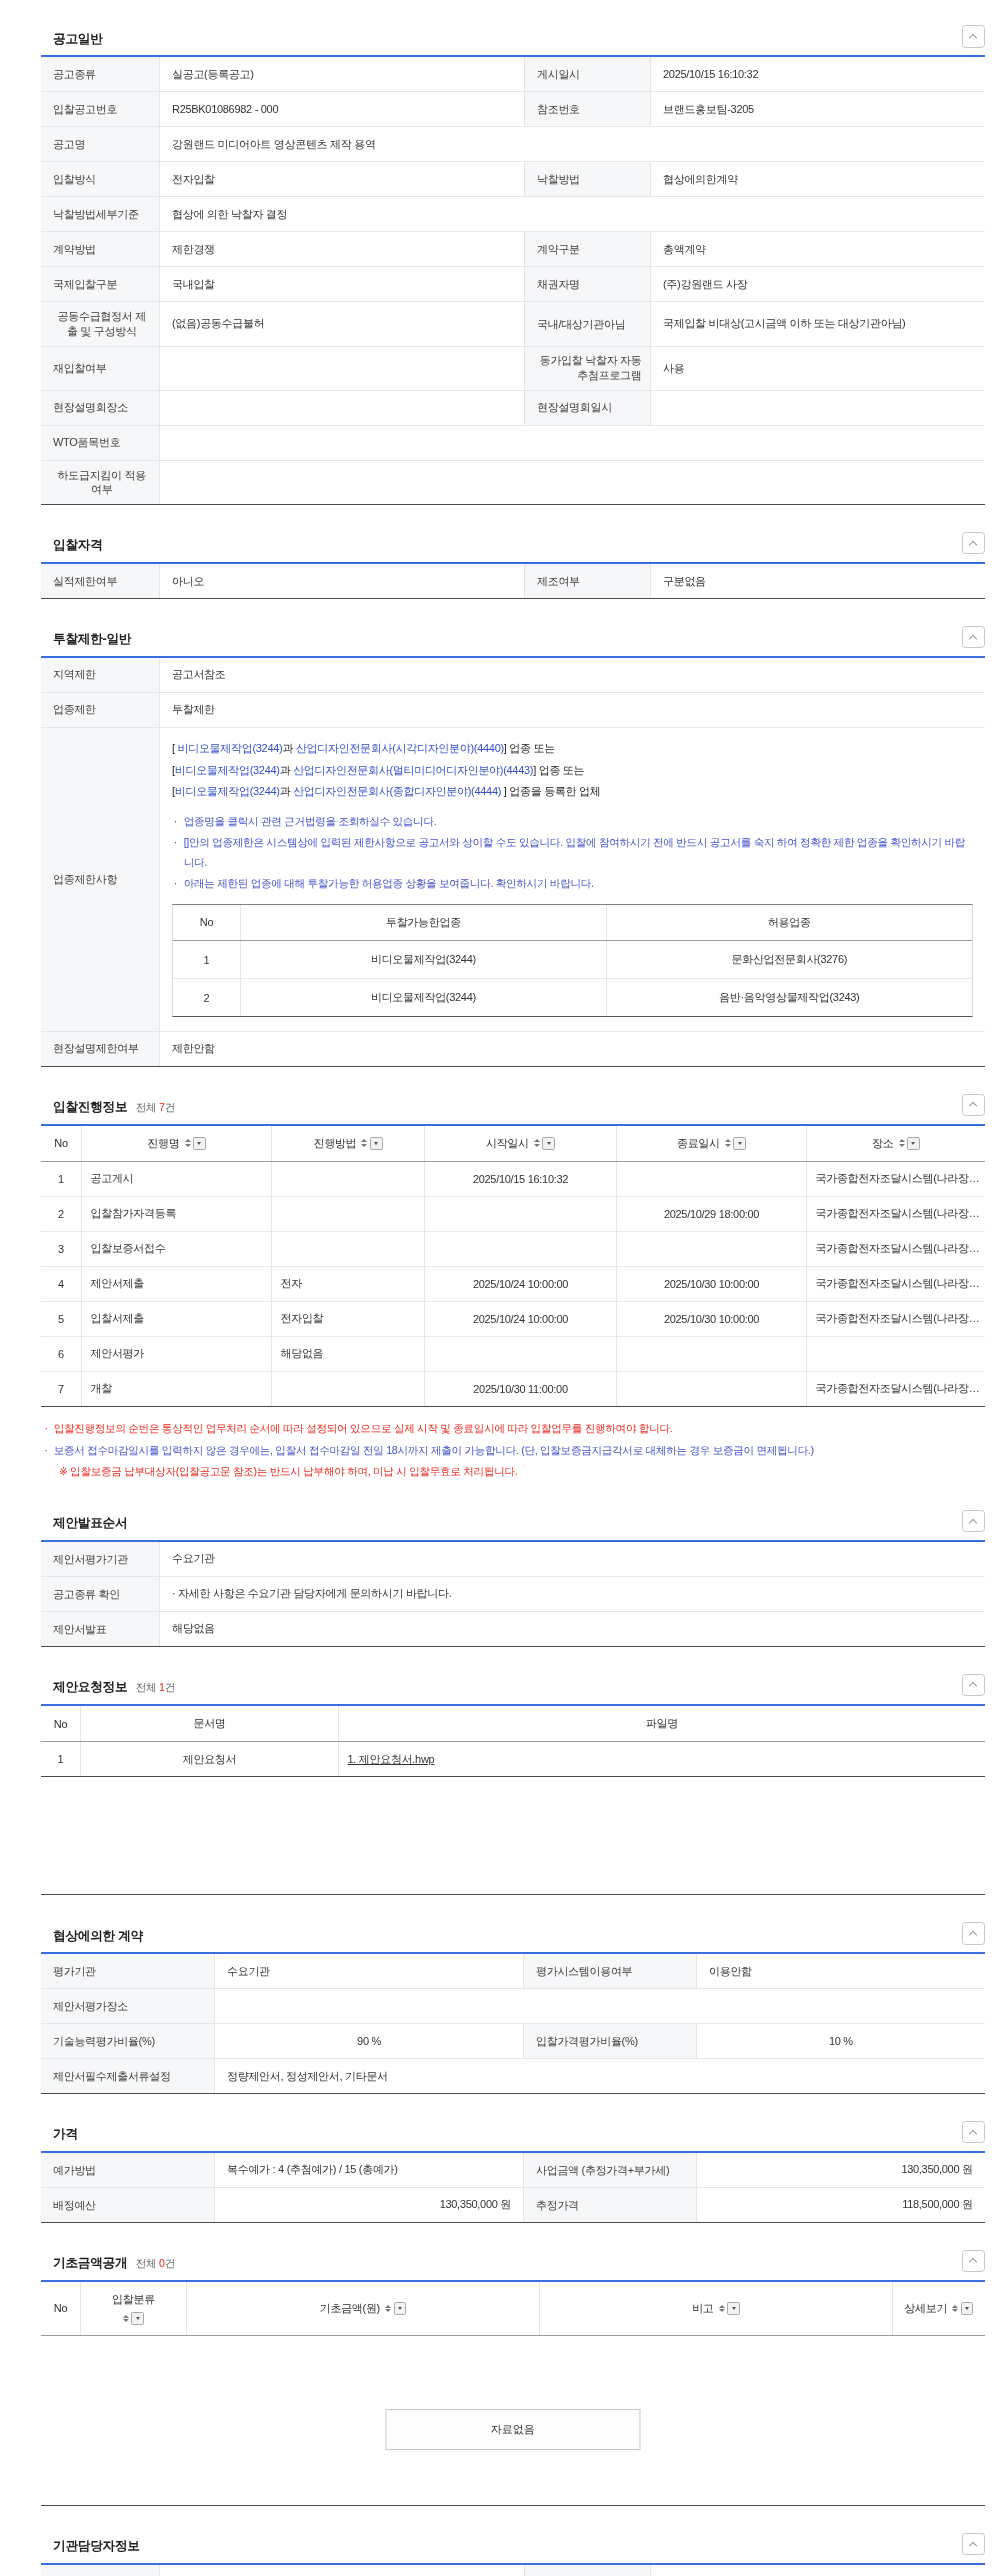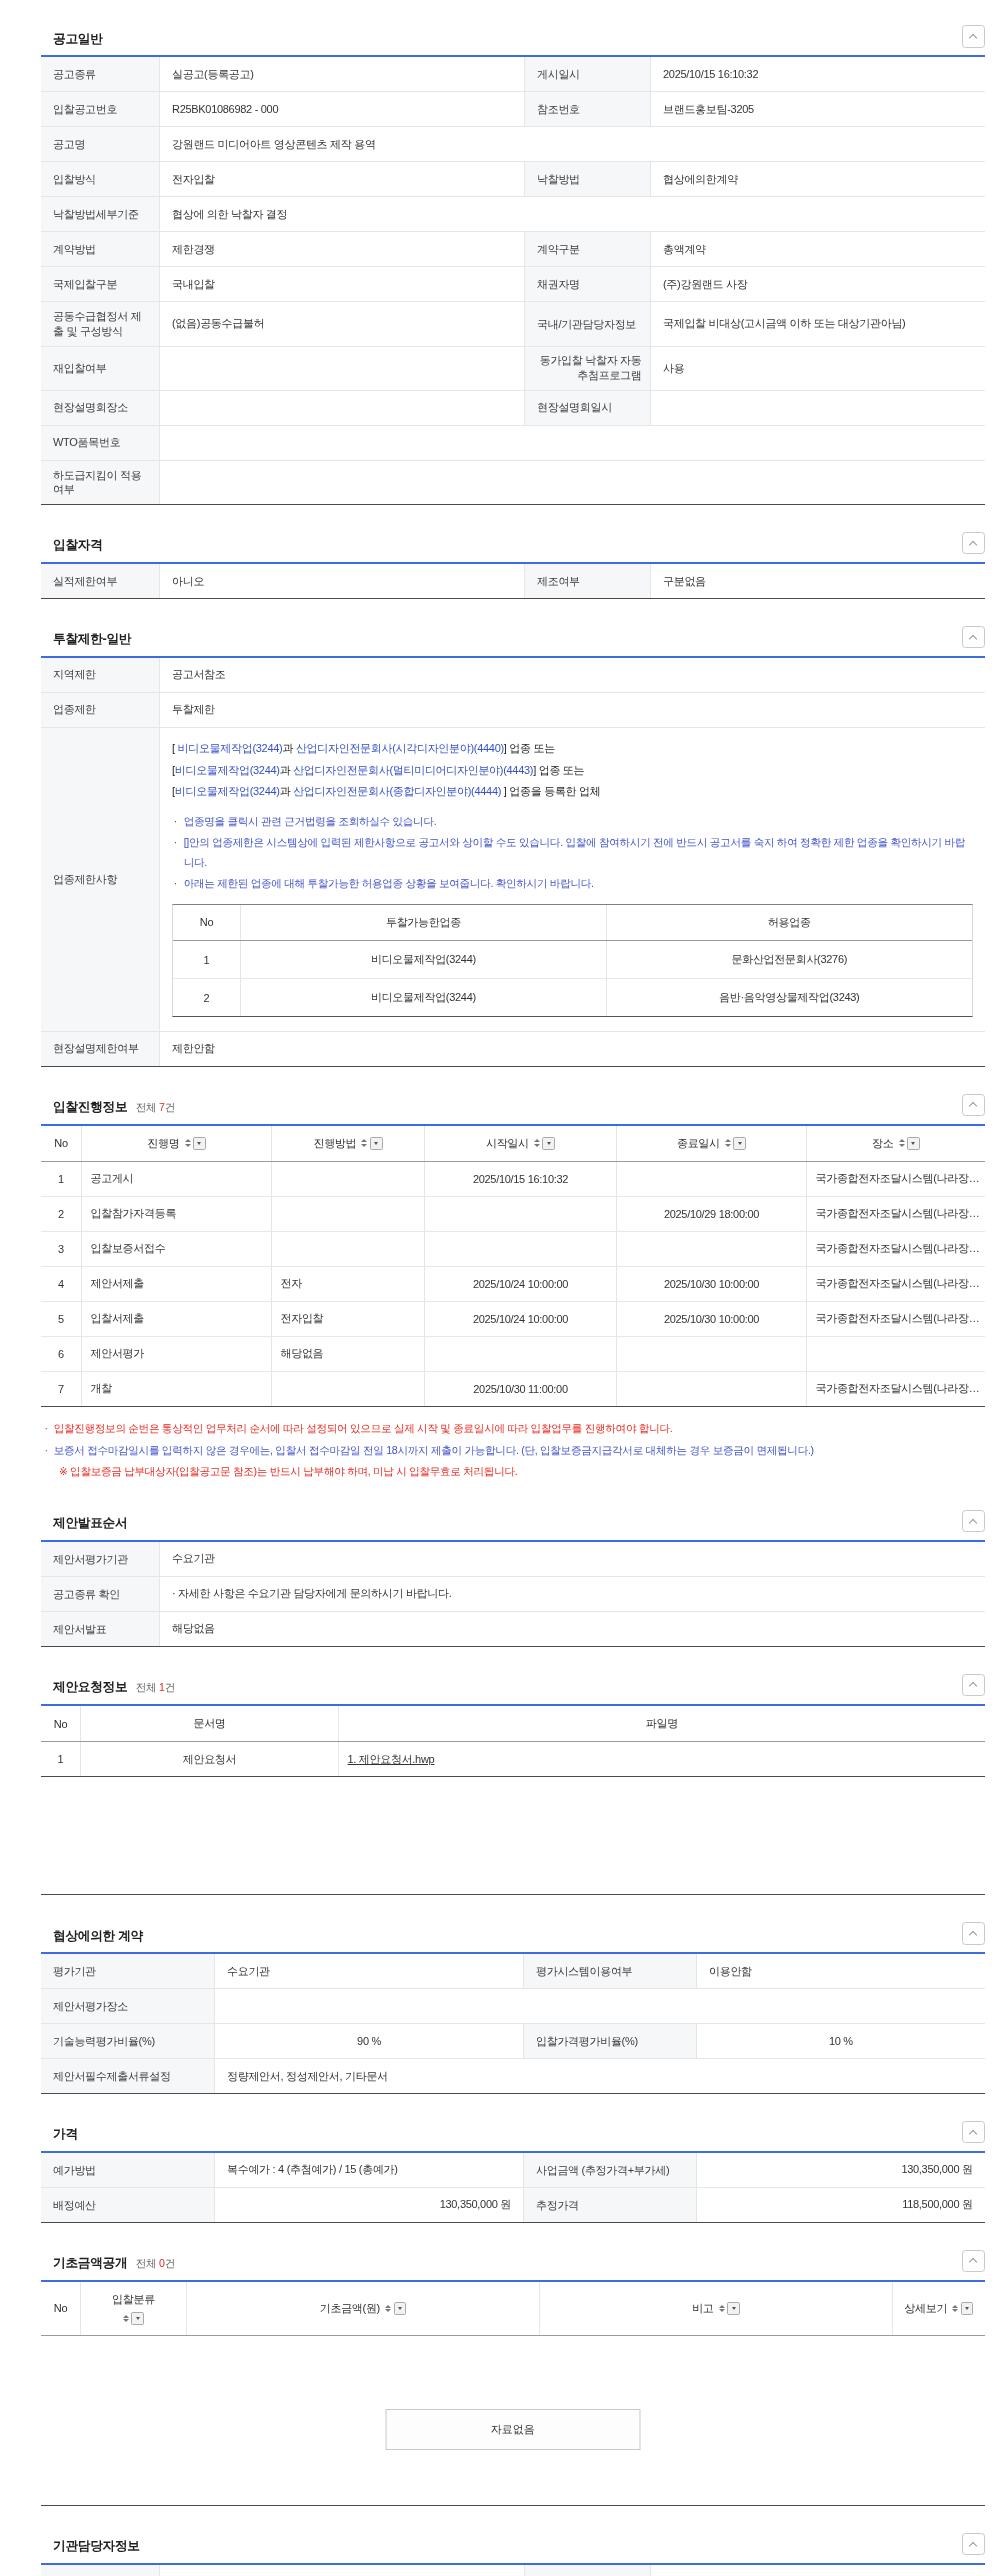--- a/index.html
+++ b/index.html
@@ -19,21 +19,21 @@
   .frow{display:flex;border-bottom:0.8px solid #e4e6e8;align-items:stretch;}
   .frow:last-child{border-bottom:none;}
   .fl{background:#f6f7f9;color:#3c3c3c;padding:6.8px 8.5px 6.8px 12px;font-size:11px;line-height:1.35;border-right:0.8px solid #e4e6e8;flex:none;display:flex;align-items:center;box-sizing:border-box;min-height:34px;letter-spacing:-0.3px;}
   .fl2{border-left:0.8px solid #e4e6e8;}
   .fv{padding:6.8px 12px;font-size:11px;color:#333;display:flex;align-items:center;box-sizing:border-box;min-height:34px;letter-spacing:-0.3px;}
   .fv1{flex:none;}
   .fv1.full{flex:1;}
   .fv2{flex:1;}
   .fv.ac{justify-content:center;}
   .fv.ar{justify-content:flex-end;}
-  .ftable.n .fl1{width:119px;}
+  .ftable.n .fl1{width:119px;text-align:center;}
   .ftable.n .fv1:not(.full){width:364px;}
   .ftable.n .fl2{width:127px;text-align:right;}
   .ftable.w .fl1{width:174px;}
   .ftable.w .fv1:not(.full){width:308px;}
   .ftable.w .fl2{width:174px;}
 
   
   .ltable{border-top:2.5px solid #3d6be0;border-bottom:1.7px solid #4a4a4a;font-size:11px;}
   .ltable.nb{border-bottom:none;}
   .lhead{display:flex;border-bottom:1.7px solid #9a9a9a;}
@@ -134,21 +134,21 @@
         </div>
         <div class="frow">
           <div class="fl fl1">국제입찰구분</div>
           <div class="fv fv1">국내입찰</div>
           <div class="fl fl2">채권자명</div>
           <div class="fv fv2">(주)강원랜드 사장</div>
         </div>
         <div class="frow">
           <div class="fl fl1">공동수급협정서 제출 및 구성방식</div>
           <div class="fv fv1">(없음)공동수급불허</div>
-          <div class="fl fl2">국내/기관담당자정보</div>
+          <div class="fl fl2">국내/대상기관아님</div>
           <div class="fv fv2">국제입찰 비대상(고시금액 이하 또는 대상기관아님)</div>
         </div>
         <div class="frow">
           <div class="fl fl1">재입찰여부</div>
           <div class="fv fv1"></div>
           <div class="fl fl2">동가입찰 낙찰자 자동추첨프로그램</div>
           <div class="fv fv2">사용</div>
         </div>
         <div class="frow">
           <div class="fl fl1">현장설명회장소</div>

